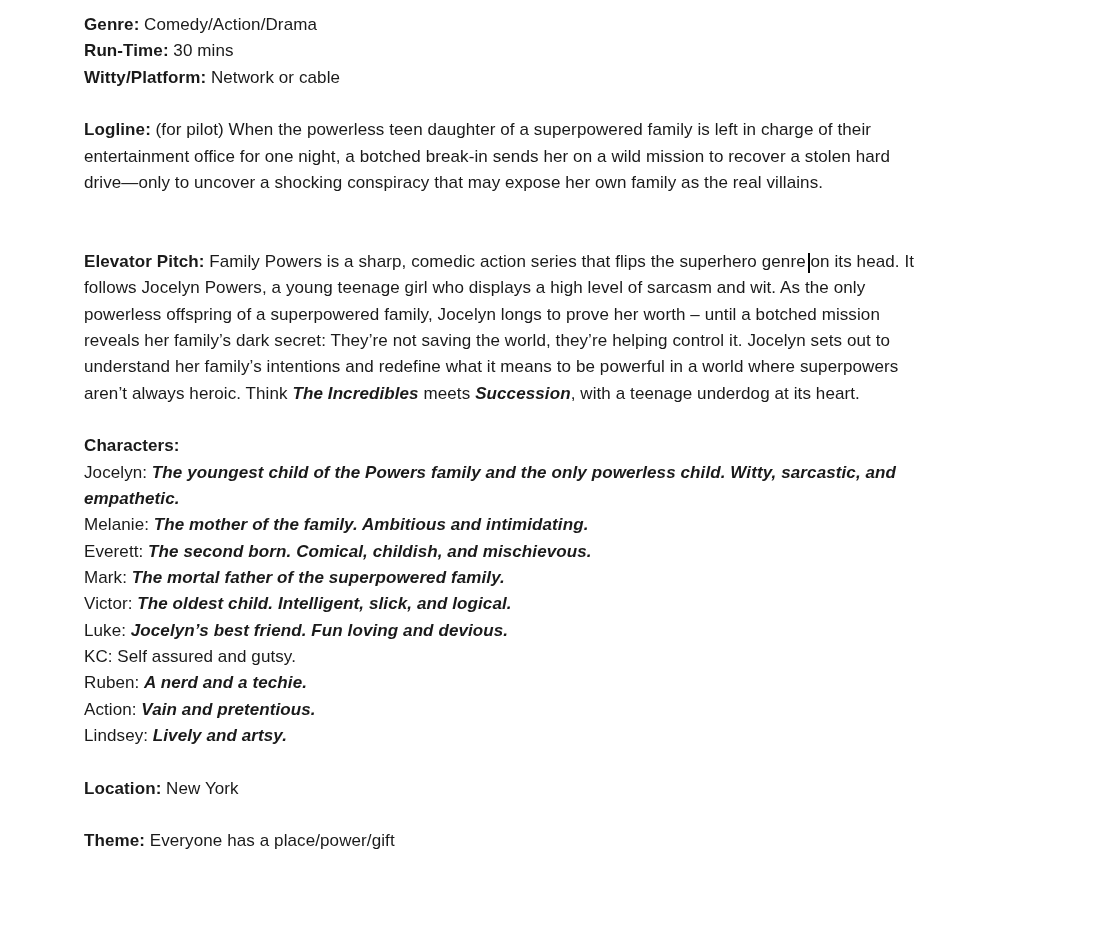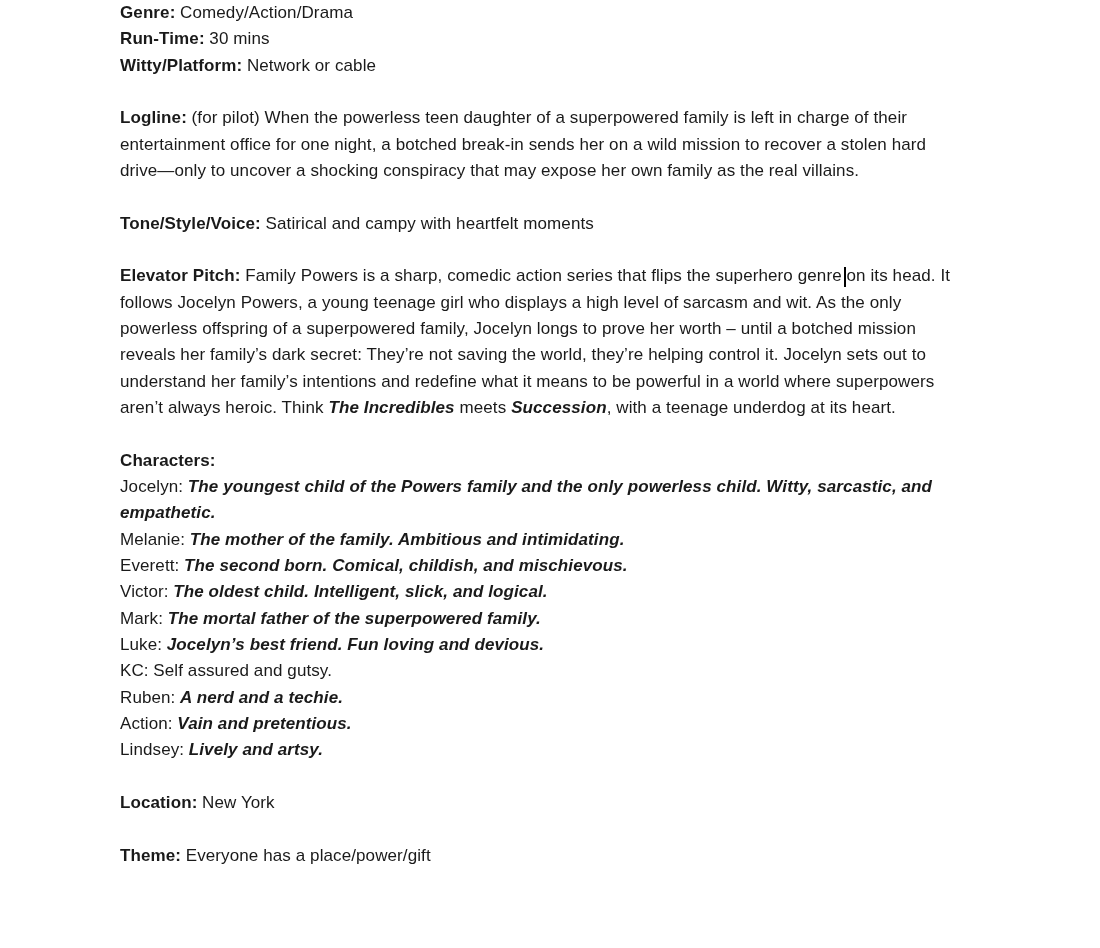--- a/index.html
+++ b/index.html
@@ -8,23 +8,23 @@
     background: #ffffff;
   }
   body {
     width: 1100px;
     height: 948px;
     overflow: hidden;
     font-family: "Liberation Sans", "DejaVu Sans", sans-serif;
   }
   .doc {
     box-sizing: border-box;
-    margin-left: 120px;
+    margin-left: 84px;
     width: 848px;
-    padding-top: 0;
+    padding-top: 12px;
     color: #1a1a1a;
     font-size: 17px;
     line-height: 26.33px;
     letter-spacing: 0.1px;
   }
   .para {
     margin: 0;
     min-height: 26.33px;
   }
   .label {
@@ -65,36 +65,35 @@
   <p class="para"><span class="label">Run-Time:</span><span>30 mins</span></p>
 
   <p class="para"><span class="label">Witty/Platform:</span><span>Network or cable</span></p>
 
   <p class="para blank"></p>
 
   <p class="para"><span class="label">Logline:</span><span>(for pilot) When the powerless teen daughter of a superpowered family is left in charge of their entertainment office for one night, a botched break-in sends her on a wild mission to recover a stolen hard drive—only to uncover a shocking conspiracy that may expose her own family as the real villains.</span></p>
 
   <p class="para blank"></p>
 
-  <p class="para"><span class="label">Tone/Style/Voice:</span><span>Satirical and campy with heartfelt moments</span></p>
 
   <p class="para blank"></p>
 
   <p class="para"><span class="label">Elevator Pitch:</span><span><span>Family Powers is a sharp, comedic action series that flips the superhero genre</span><span class="caret"></span><span> on its head. It follows Jocelyn Powers, a young teenage girl who displays a high level of sarcasm and wit. As the only powerless offspring of a superpowered family, Jocelyn longs to prove her worth – until a botched mission reveals her family’s dark secret: They’re not saving the world, they’re helping control it. Jocelyn sets out to understand her family’s intentions and redefine what it means to be powerful in a world where superpowers aren’t always heroic. Think </span><span class="it">The Incredibles</span><span> meets </span><span class="it">Succession</span><span>, with a teenage underdog at its heart.</span></span></p>
 
   <p class="para blank"></p>
 
   <p class="para"><span class="label">Characters:</span></p>
 
   <div>
       <p class="para char-row"><span class="char-name">Jocelyn:</span><span class="char-desc it">The youngest child of the Powers family and the only powerless child. Witty, sarcastic, and empathetic.</span></p>
       <p class="para char-row"><span class="char-name">Melanie:</span><span class="char-desc it">The mother of the family. Ambitious and intimidating.</span></p>
       <p class="para char-row"><span class="char-name">Everett:</span><span class="char-desc it">The second born. Comical, childish, and mischievous.</span></p>
+      <p class="para char-row"><span class="char-name">Mark:</span><span class="char-desc it">The mortal father of the superpowered family.</span></p>
       <p class="para char-row"><span class="char-name">Victor:</span><span class="char-desc it">The oldest child. Intelligent, slick, and logical.</span></p>
-      <p class="para char-row"><span class="char-name">Mark:</span><span class="char-desc it">The mortal father of the superpowered family.</span></p>
       <p class="para char-row"><span class="char-name">Luke:</span><span class="char-desc it">Jocelyn’s best friend. Fun loving and devious.</span></p>
       <p class="para char-row"><span class="char-name">KC:</span><span class="char-desc">Self assured and gutsy.</span></p>
       <p class="para char-row"><span class="char-name">Ruben:</span><span class="char-desc it">A nerd and a techie.</span></p>
       <p class="para char-row"><span class="char-name">Action:</span><span class="char-desc it">Vain and pretentious.</span></p>
       <p class="para char-row"><span class="char-name">Lindsey:</span><span class="char-desc it">Lively and artsy.</span></p>
     </div>
 
   <p class="para blank"></p>
 
   <p class="para"><span class="label">Location:</span><span>New York</span></p>

